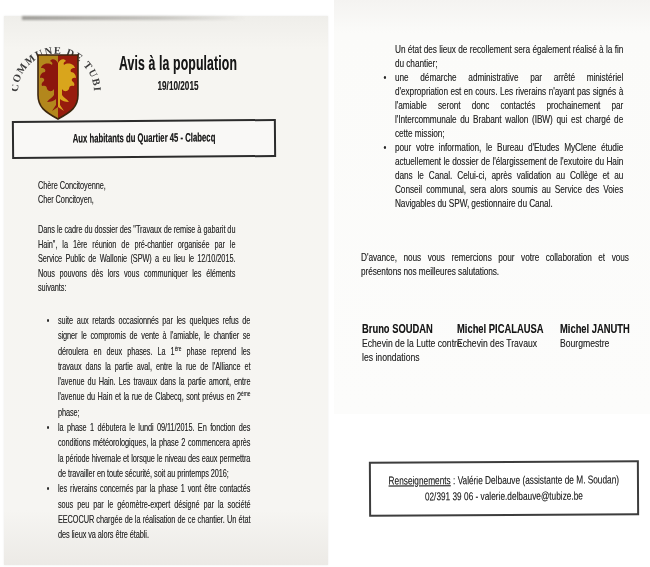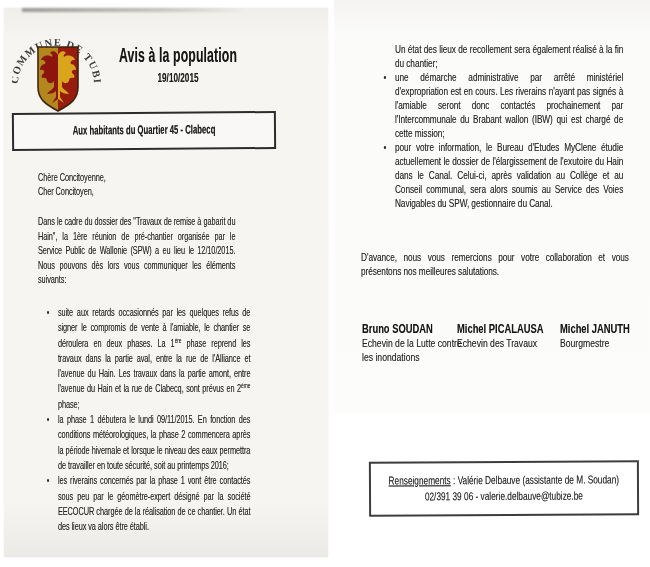--- a/index.html
+++ b/index.html
@@ -4,21 +4,21 @@
 <style>
   html,body{margin:0;padding:0;background:#ffffff;}
   .canvas{
     position:relative;width:650px;height:567px;overflow:hidden;
     background:#ffffff;color:#242424;
     font-family:"Liberation Sans","DejaVu Sans",sans-serif;
     -webkit-font-smoothing:antialiased;
   }
   .page{position:absolute;}
   .page-left{
-    left:4px;top:8px;width:324px;height:549px;
+    left:4px;top:16px;width:324px;height:549px;
     background:linear-gradient(180deg,#efeeea 0%,#f6f5f1 6%,#f6f5f2 90%,#eceae6 100%);
     box-shadow:0 0 2px rgba(0,0,0,0.08);
   }
   .page-right{
     left:334px;top:0px;width:316px;height:414px;
     background:linear-gradient(180deg,#f4f3f1 0%,#fbfbf9 8%,#fcfcfb 100%);
   }
   .smudge{
     position:absolute;left:18px;top:0px;width:225px;height:4px;
     background:linear-gradient(90deg,rgba(90,88,84,.55),rgba(120,118,112,.35) 60%,rgba(150,148,142,0));

